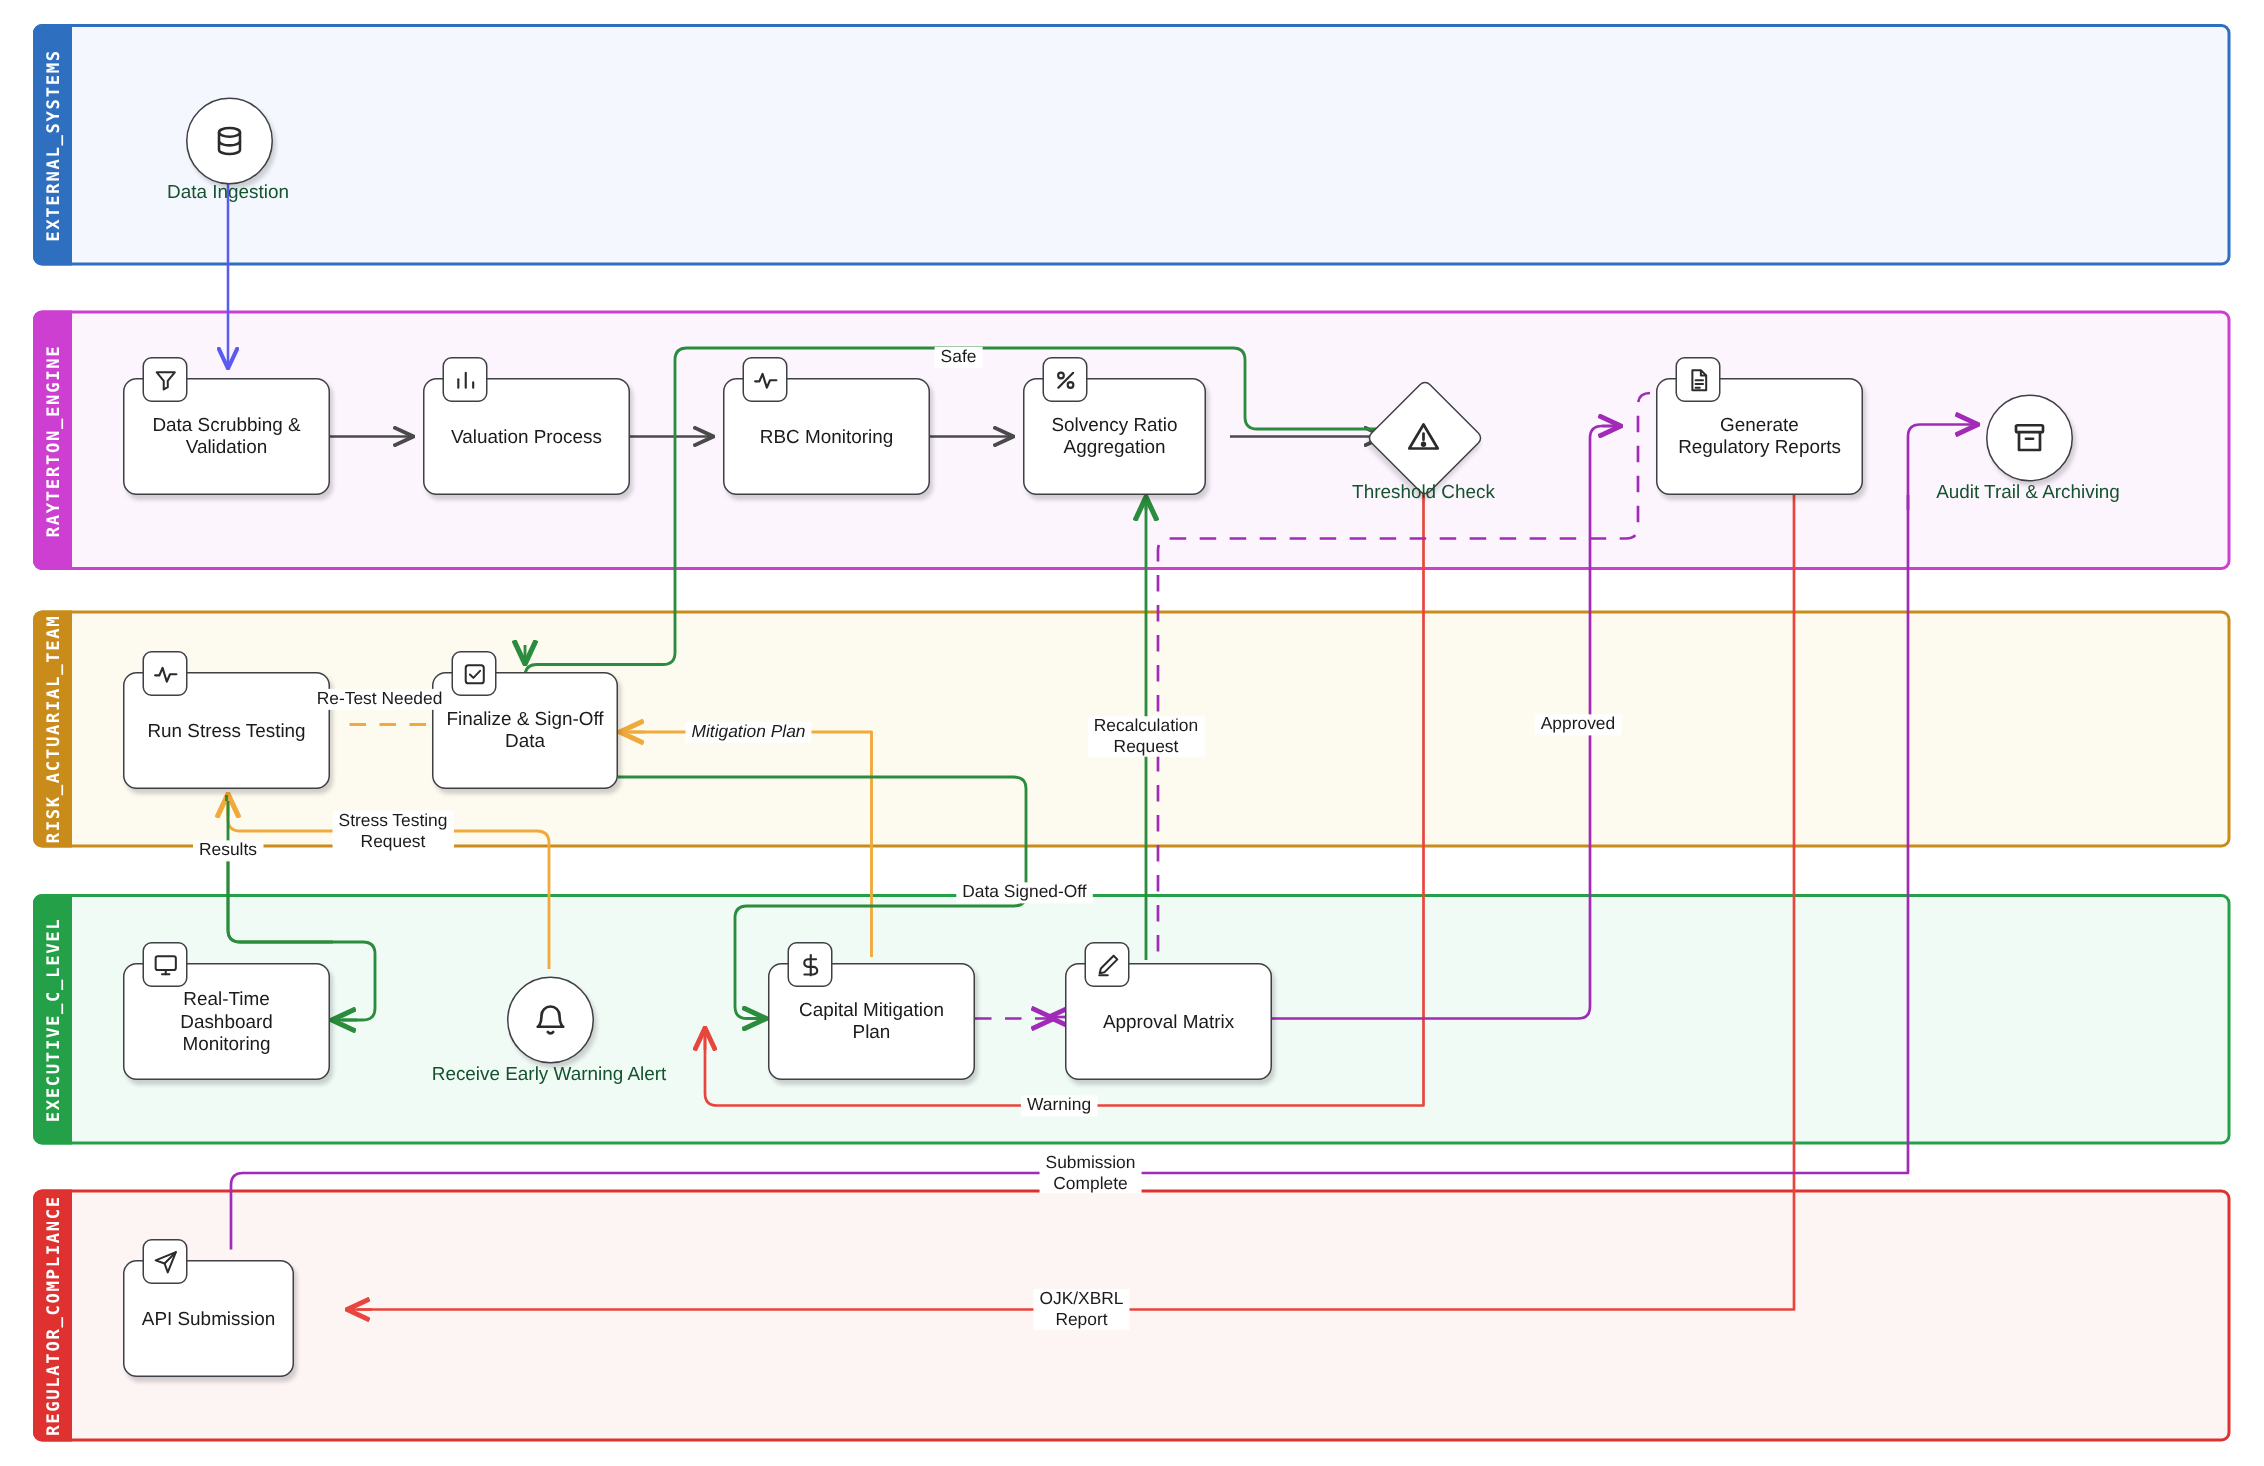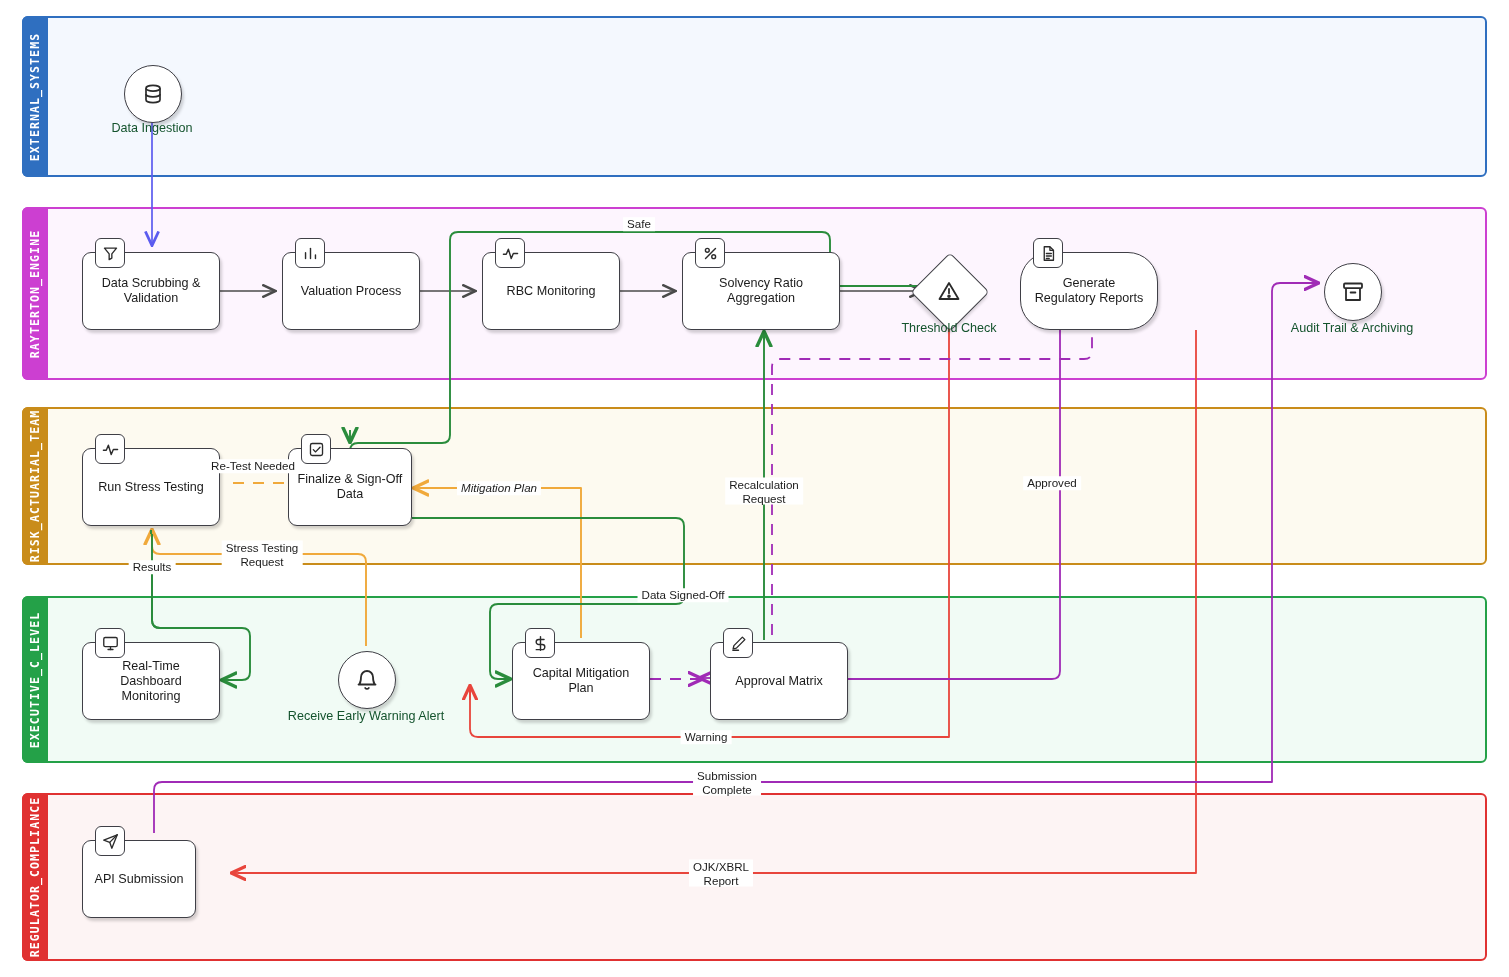--- a/index.html
+++ b/index.html
@@ -174,42 +174,42 @@
 
   <div class="node" id="node-rbc_calculation" style="left: 482px; top: 252px; width: 138px; height: 78px;">
     <div class="badge">
       <svg width="17" height="17" viewBox="0 0 24 24" fill="none" stroke="#2b2b2b" stroke-width="2" stroke-linecap="round" stroke-linejoin="round">
         <path d="M2,13 h4 l3,-7 l4,13 l3,-7 h6"></path>
       </svg>
     </div>
     <div class="lbl"><span>RBC Monitoring</span></div>
   </div>
 
-  <div class="node" id="node-solvency_ratio" style="left: 682px; top: 252px; width: 158px; height: 78px;">
+  <div class="node" id="node-solvency_ratio" style="left: 682px; top: 252px; width: 122px; height: 78px;">
     <div class="badge">
       <svg width="17" height="17" viewBox="0 0 24 24" fill="none" stroke="#2b2b2b" stroke-width="2" stroke-linecap="round">
         <path d="M19,5 L5,19"></path>
           <circle cx="7.5" cy="7.5" r="2.7"></circle>
           <circle cx="16.5" cy="16.5" r="2.7"></circle>
       </svg>
     </div>
     <div class="lbl"><span>Solvency Ratio<br>Aggregation</span></div>
   </div>
 
   <div class="diamond-node" id="node-threshold_check" style="left: 922px; top: 264px;"></div>
   <div class="diamond-ico" id="ico-threshold_check" style="left: 937px; top: 279px; width: 24px; height: 24px;">
     <svg width="24" height="24" viewBox="0 0 24 24" fill="none" stroke="#2b2b2b" stroke-width="1.8" stroke-linecap="round" stroke-linejoin="round">
       <path d="M12,4 L21.5,20 H2.5 Z"></path>
         <path d="M12,10 v4.2"></path>
         <circle cx="12" cy="17.2" r="0.9" fill="#2b2b2b"></circle>
     </svg>
   </div>
   <div class="outside-label" id="cap-threshold_check" style="left: 949px; top: 321px; transform: translateX(-50%);">Threshold Check</div>
 
-  <div class="node" id="node-generate_reports" style="left: 1020px; top: 252px; width: 138px; height: 78px; border-radius: 30px;">
+  <div class="node" id="node-generate_reports" style="left: 1104px; top: 252px; width: 138px; height: 78px;">
     <div class="badge">
       <svg width="17" height="17" viewBox="0 0 24 24" fill="none" stroke="#2b2b2b" stroke-width="1.9" stroke-linejoin="round">
         <path d="M6,2.5 h8 l5,5 v14 H6 Z"></path>
           <path d="M14,2.5 v5 h5"></path>
         <path d="M9,12 h7M9,15.5 h7M9,19 h4" stroke-linecap="round"></path>
       </svg>
     </div>
     <div class="lbl"><span>Generate<br>Regulatory Reports</span></div>
   </div>
 
@@ -283,21 +283,21 @@
   <div class="node" id="node-api_submission" style="left: 82px; top: 840px; width: 114px; height: 78px;">
     <div class="badge">
       <svg width="17" height="17" viewBox="0 0 24 24" fill="none" stroke="#2b2b2b" stroke-width="1.9" stroke-linecap="round" stroke-linejoin="round">
         <path d="M21.5,2.5 L2.5,10.2 l8.4,3 l3,8.3 Z"></path>
           <path d="M10.9,13.2 L21.5,2.5"></path>
       </svg>
     </div>
     <div class="lbl"><span>API Submission</span></div>
   </div>
 
-  <div class="edge-label" id="elbl-safe" style="left: 639px; top: 224px;">Safe</div>
+  <div class="edge-label" id="elbl-safe" style="left: 639px; top: 238px;">Safe</div>
   <div class="edge-label" id="elbl-re_test_needed" style="left: 253px; top: 466px;">Re-Test Needed</div>
   <div class="edge-label" id="elbl-mitigation_plan" style="left: 499px; top: 488px; font-style: italic;">Mitigation Plan</div>
   <div class="edge-label" id="elbl-recalculation_request" style="left: 764px; top: 491px;">Recalculation<br>Request</div>
   <div class="edge-label" id="elbl-approved" style="left: 1052px; top: 483px;">Approved</div>
   <div class="edge-label" id="elbl-stress_testing_request" style="left: 262px; top: 554px;">Stress Testing<br>Request</div>
   <div class="edge-label" id="elbl-results" style="left: 152px; top: 567px;">Results</div>
   <div class="edge-label" id="elbl-data_signed_off" style="left: 683px; top: 595px;">Data Signed-Off</div>
   <div class="edge-label" id="elbl-warning" style="left: 706px; top: 737px;">Warning</div>
   <div class="edge-label" id="elbl-submission_complete" style="left: 727px; top: 782px;">Submission<br>Complete</div>
   <div class="edge-label" id="elbl-ojk_xbrl_report" style="left: 721px; top: 873px;">OJK/XBRL<br>Report</div>

